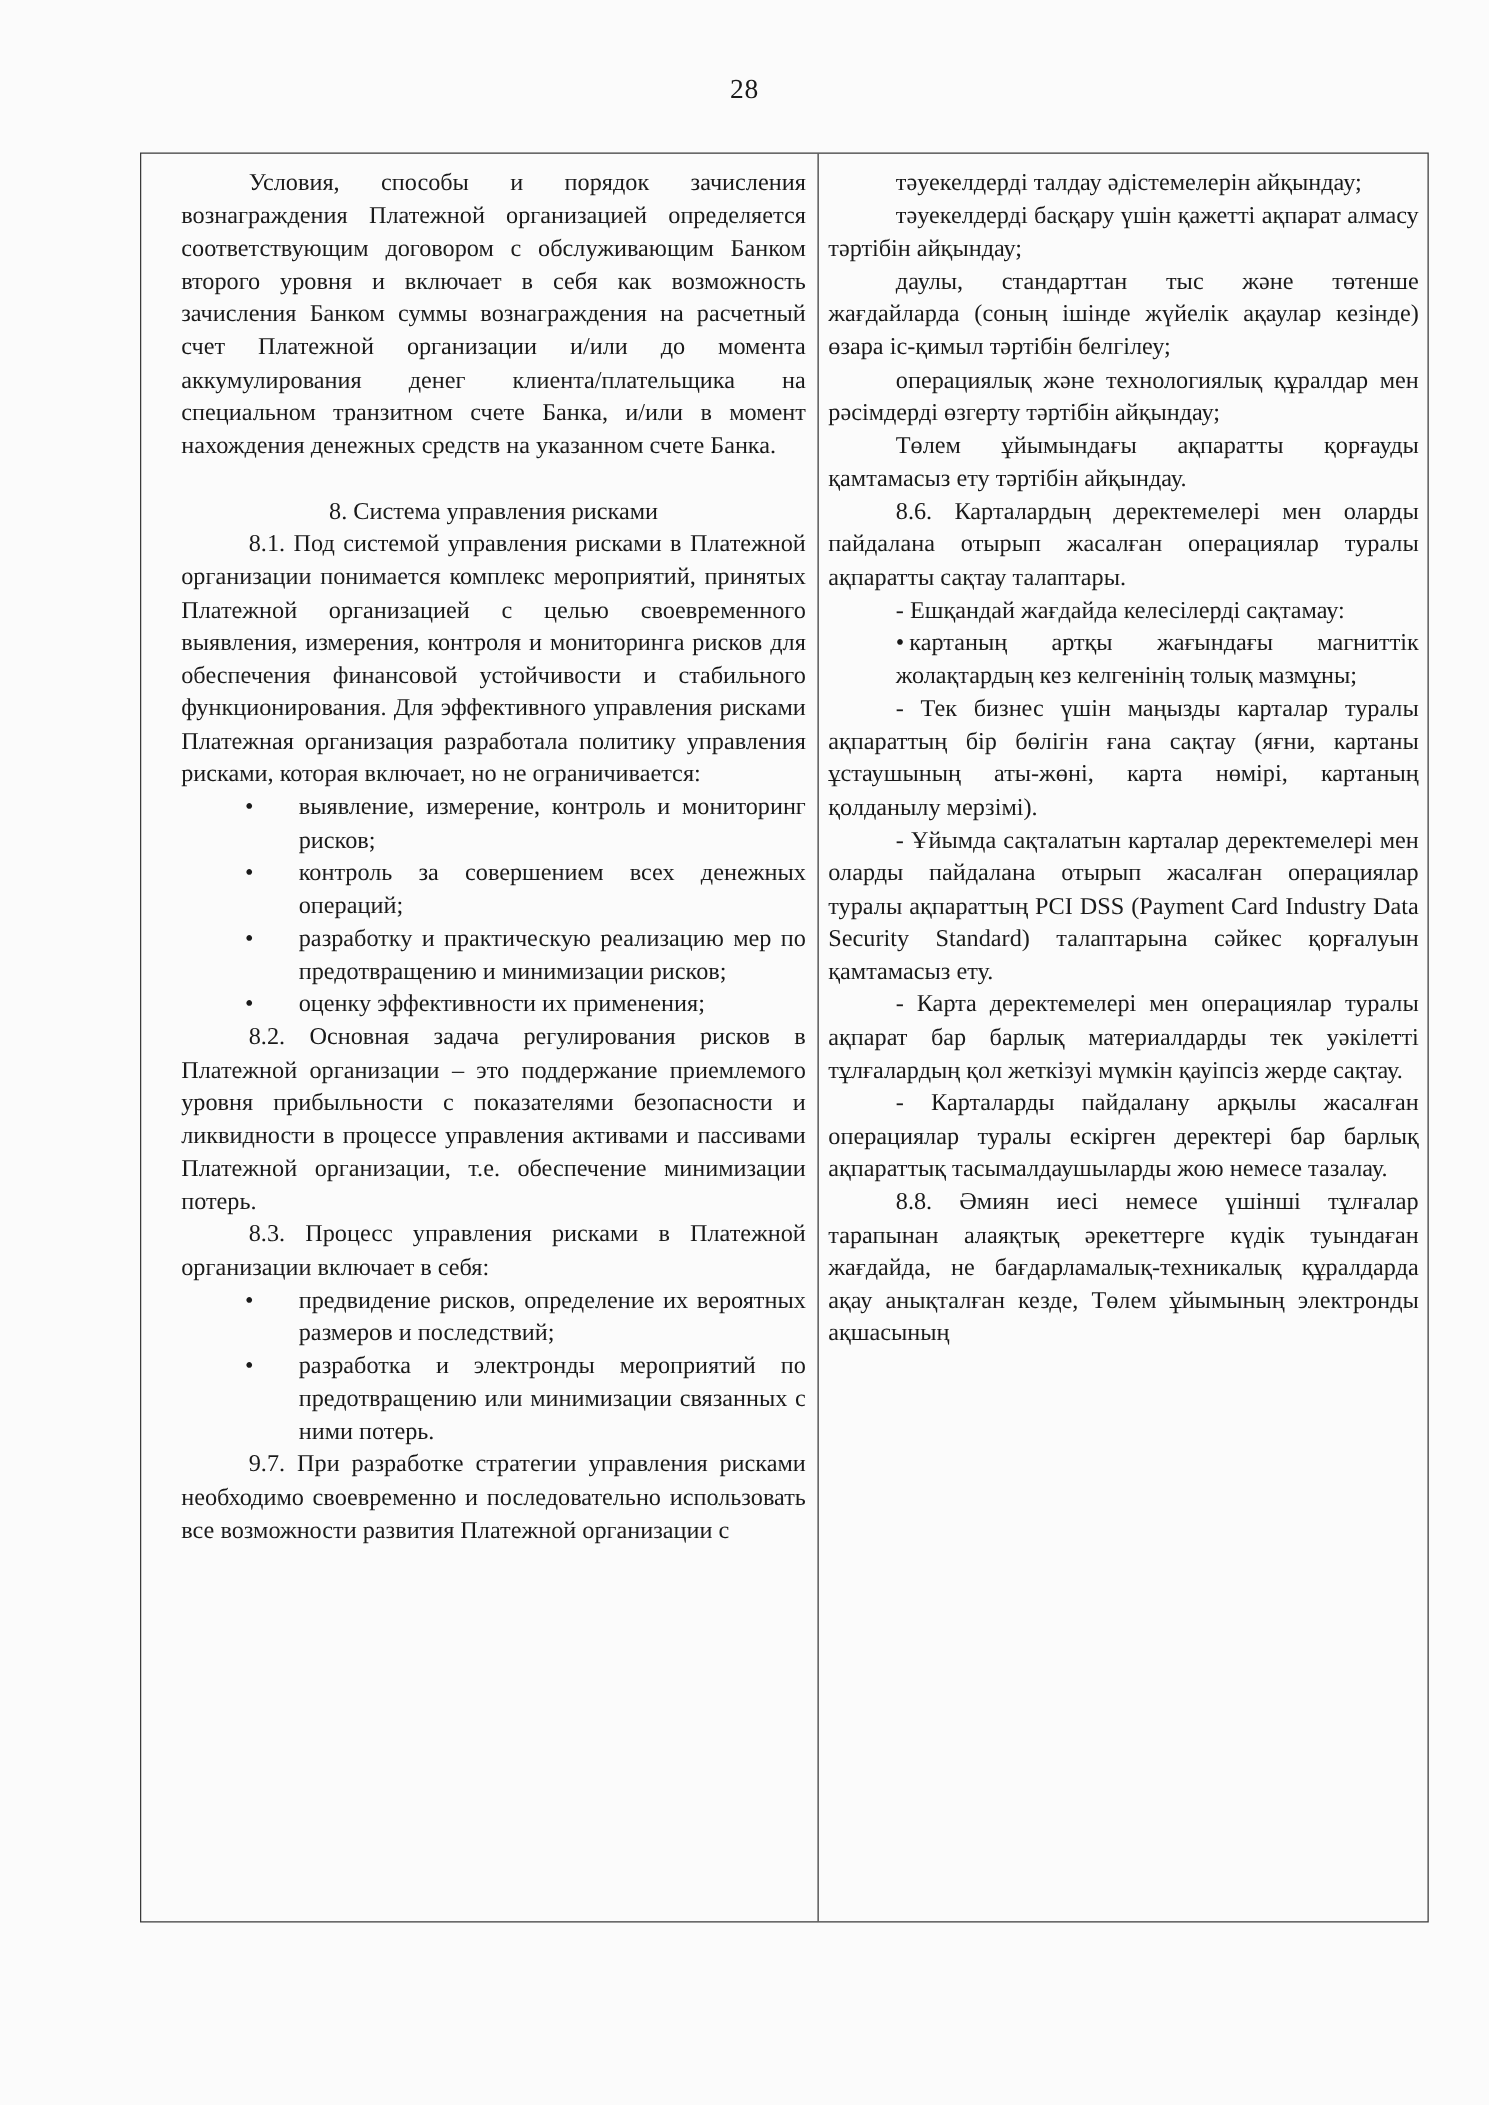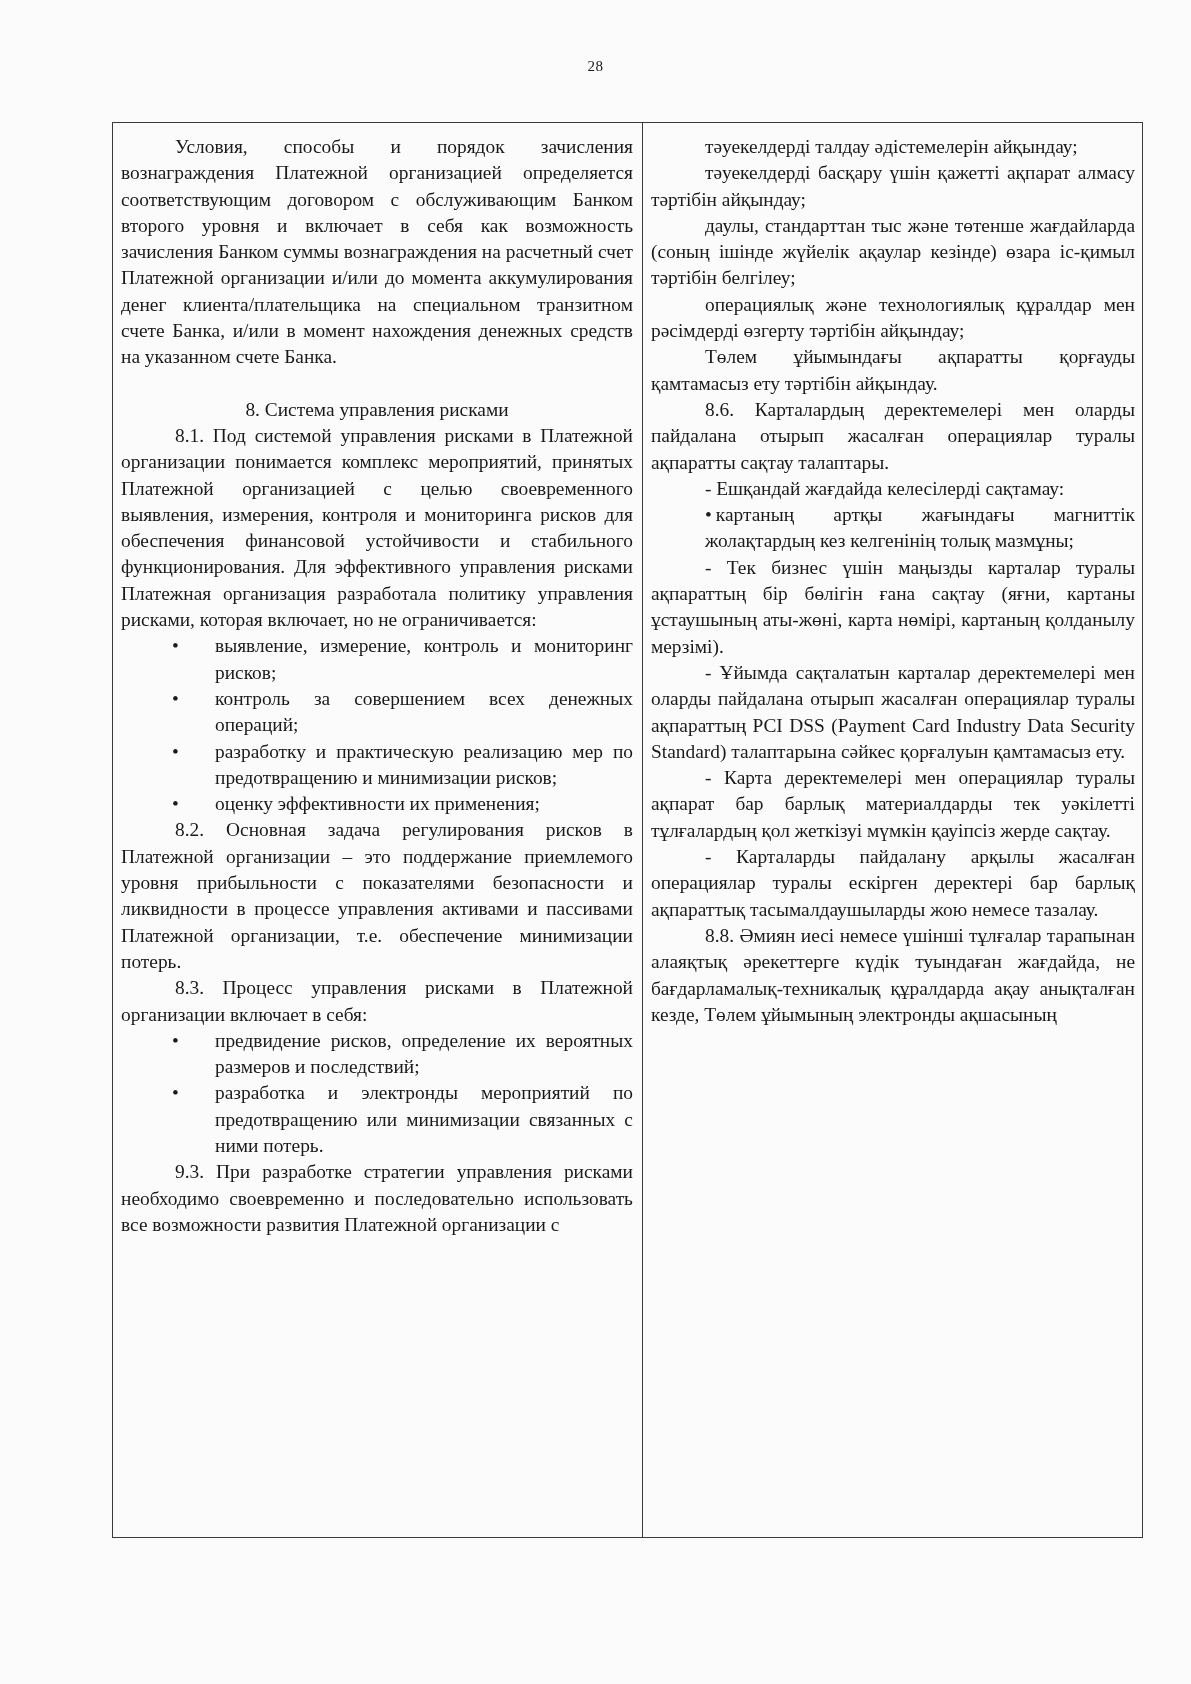--- a/index.html
+++ b/index.html
@@ -6,28 +6,29 @@
     body {
       width: 1191px; height: 1684px;
       background: #fbfbfb;
       position: relative;
       overflow: hidden;
       font-family: "Liberation Serif", "DejaVu Serif", serif;
       color: #1a1a1a;
     }
     .page-number {
       position: absolute; top: 58px; left: 0; width: 100%;
-      text-align: center; font-size: 15px; letter-spacing: 0.5px;
+      text-align: center; font-size: 22px; letter-spacing: 0.5px;
     }
     .doc-table {
       position: absolute; left: 112px; top: 122px;
       width: 1031px; height: 1416px;
       border: 1.5px solid #3a3a3a;
       box-sizing: border-box;
       display: flex;
+      padding-left: 24px;
     }
     .col {
       box-sizing: border-box;
       padding: 11px 8px 0 8px;
       font-size: 19.4px;
       line-height: 26.3px;
       text-align: justify;
       hyphens: none;
       overflow: hidden;
     }
@@ -68,21 +69,21 @@
     </ul>
 
     <p class="p">8.2. Основная задача регулирования рисков в Платежной организации – это поддержание приемлемого уровня прибыльности с показателями безопасности и ликвидности в процессе управления активами и пассивами Платежной организации, т.е. обеспечение минимизации потерь.</p>
 
     <p class="p">8.3. Процесс управления рисками в Платежной организации включает в себя:</p>
     <ul class="bul">
       <li>предвидение рисков, определение их вероятных размеров и последствий;</li>
       <li>разработка и электронды мероприятий по предотвращению или минимизации связанных с ними потерь.</li>
     </ul>
 
-    <p class="p">9.3. При разработке стратегии управления рисками необходимо своевременно и последовательно использовать все возможности развития Платежной организации с</p>
+    <p class="p">9.7. При разработке стратегии управления рисками необходимо своевременно и последовательно использовать все возможности развития Платежной организации с</p>
   </div>
 
   <div class="col col-right">
     <p class="p">тәуекелдерді талдау әдістемелерін айқындау;</p>
     <p class="p">тәуекелдерді басқару үшін қажетті ақпарат алмасу тәртібін айқындау;</p>
     <p class="p">даулы, стандарттан тыс және төтенше жағдайларда (соның ішінде жүйелік ақаулар кезінде) өзара іс-қимыл тәртібін белгілеу;</p>
     <p class="p">операциялық және технологиялық құралдар мен рәсімдерді өзгерту тәртібін айқындау;</p>
     <p class="p">Төлем ұйымындағы ақпаратты қорғауды қамтамасыз ету тәртібін айқындау.</p>
 
     <p class="p">8.6. Карталардың деректемелері мен оларды пайдалана отырып жасалған операциялар туралы ақпаратты сақтау талаптары.</p>

